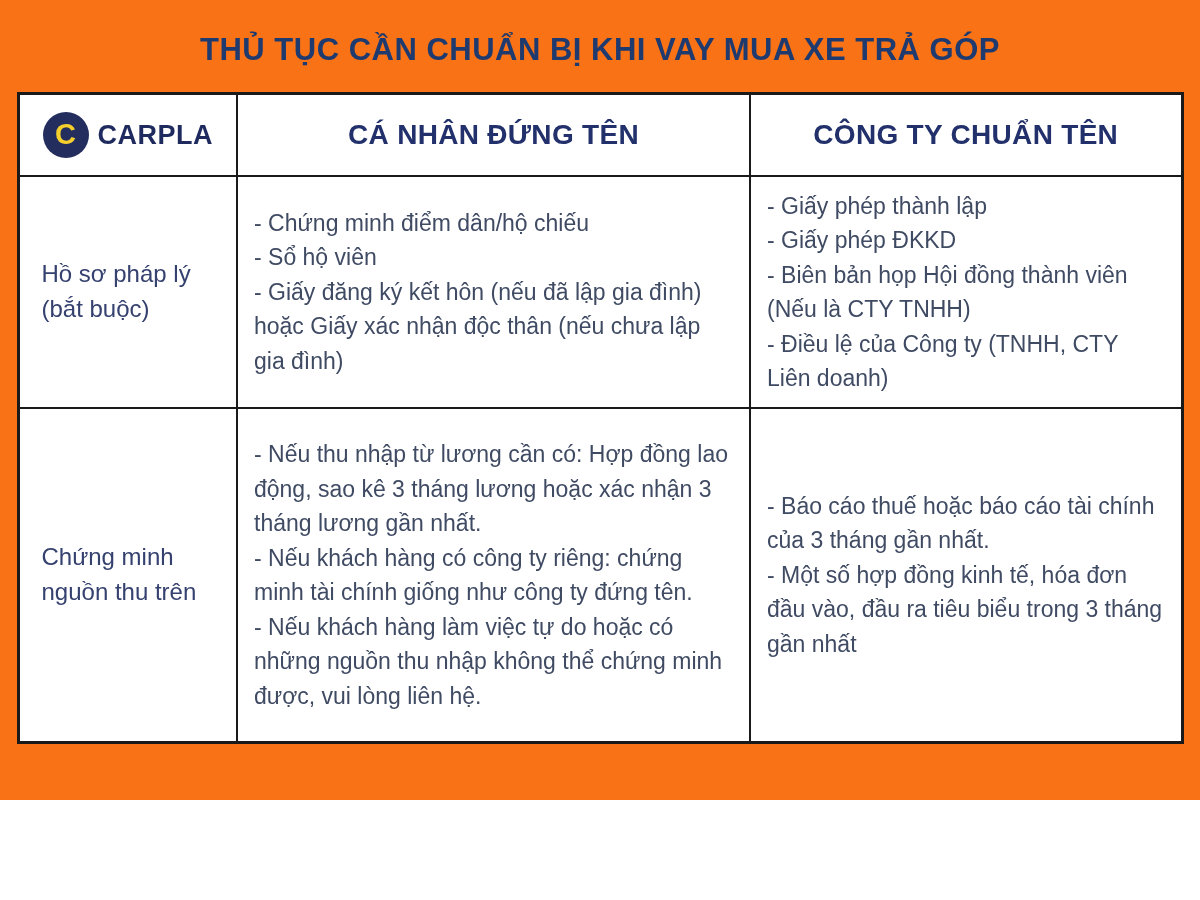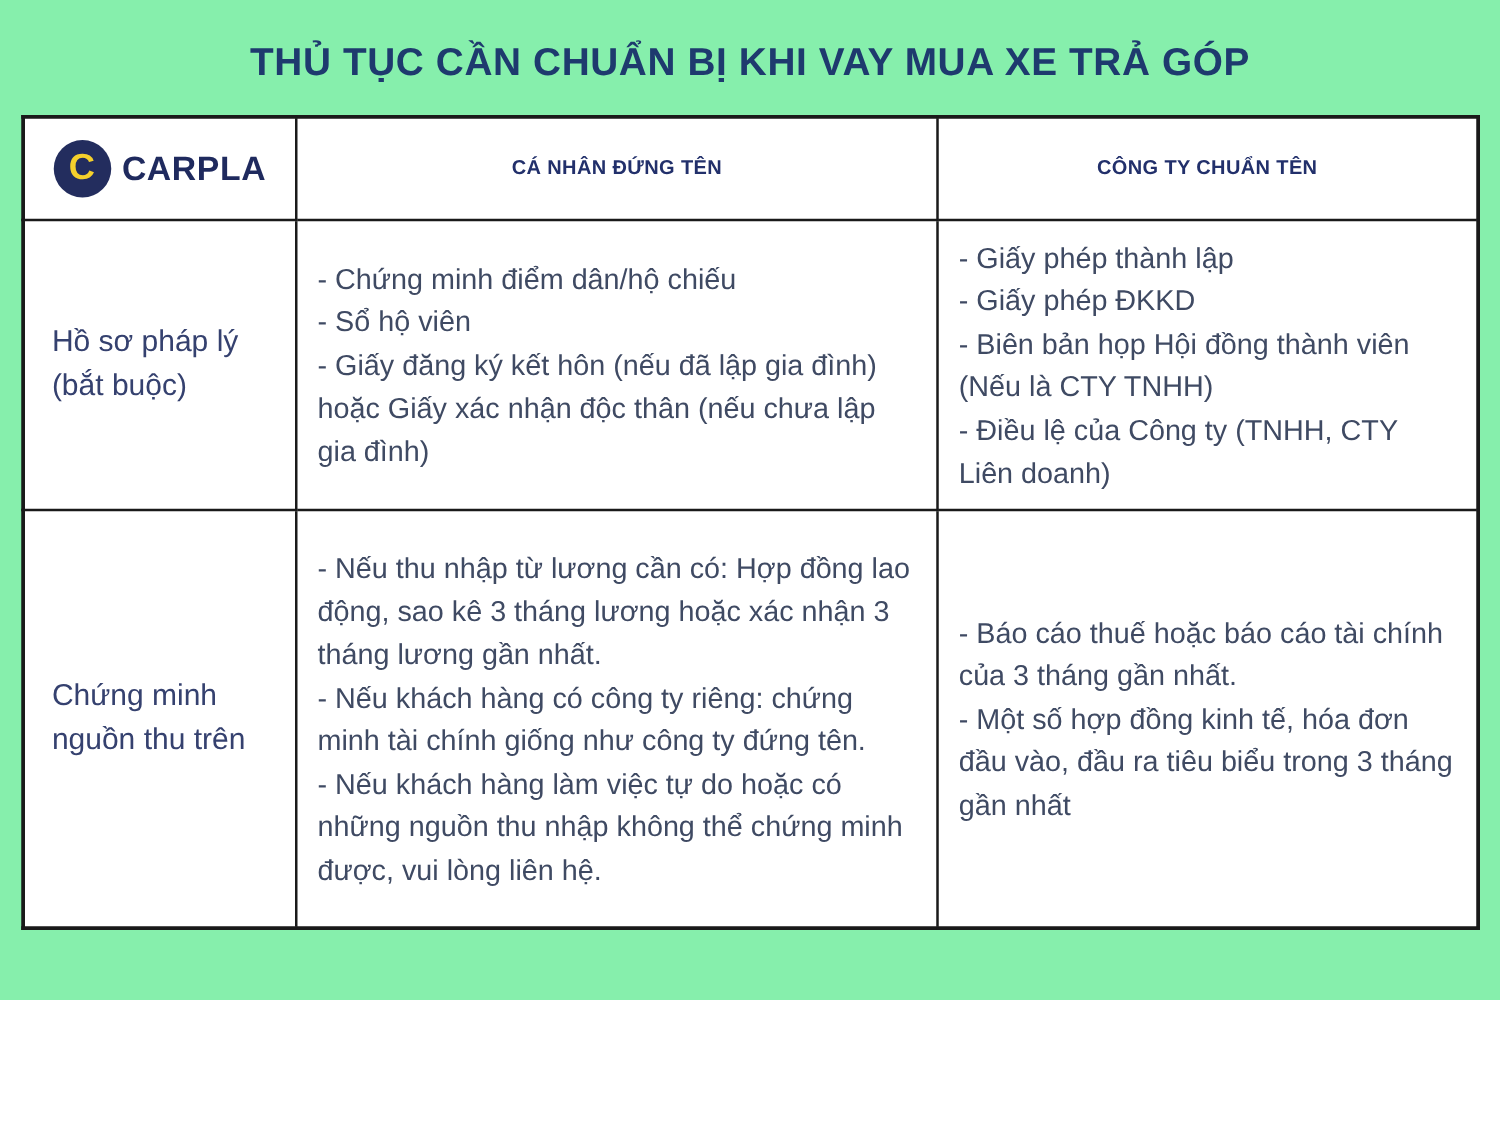--- a/index.html
+++ b/index.html
@@ -1,21 +1,21 @@
 <!DOCTYPE html>
 <html><head>
 <meta charset="utf-8">
 <style>
   html,body{margin:0;padding:0;background:#ffffff;}
   body{
     width:1200px;height:900px;overflow:hidden;
     font-family:"Liberation Sans","DejaVu Sans",sans-serif;
     -webkit-font-smoothing:antialiased;
   }
-  .page{width:1200px;height:800px;background:#86efac;position:relative;}
+  .page{width:1200px;height:800px;background:#f97316;position:relative;}
 
   .page-title{
     text-align:center;
     padding-top:32px;
     font-size:31px;
     font-weight:800;
     letter-spacing:0.5px;
     color:#1e3a6e;
   }
 
@@ -49,21 +49,21 @@
   .logo-badge span{
     color:#f5d02c;font-weight:800;font-size:29px;line-height:1;
     transform:translateY(-1px);
   }
   .brand-name{
     color:#1f2a5e;font-weight:800;font-size:27px;letter-spacing:0.5px;
   }
 
   .col-header{
     text-align:center;
-    font-size:16px;font-weight:800;color:#22306b;letter-spacing:0.3px;margin-left:29px;
+    font-size:28px;font-weight:800;color:#22306b;letter-spacing:0.3px;margin-left:29px;
   }
 
   .row-label-cell{padding-left:22px;}
   .row-label{
     font-size:24px;font-weight:400;color:#35416f;
     max-width:176px;line-height:1.45;
   }
 
   .cell-list{
     padding:10px 12px 10px 15px;

